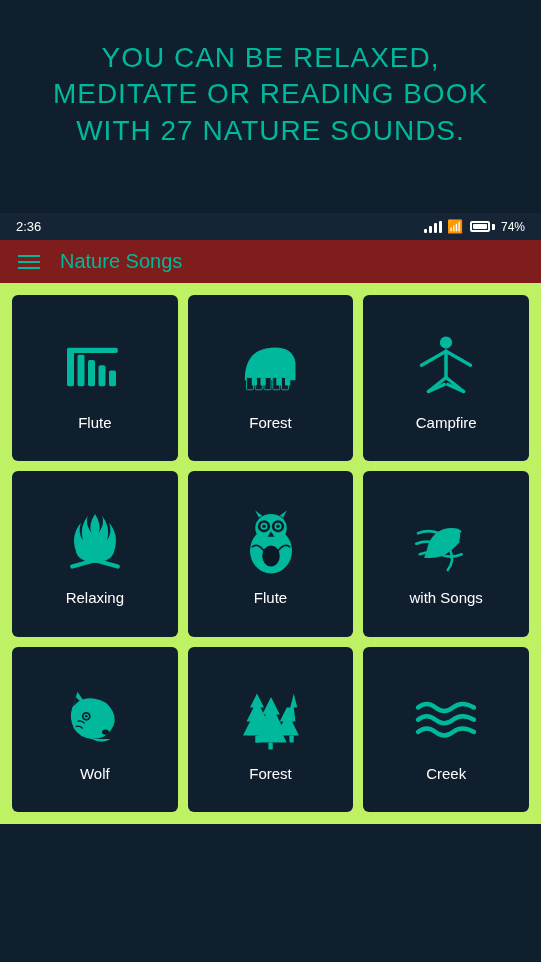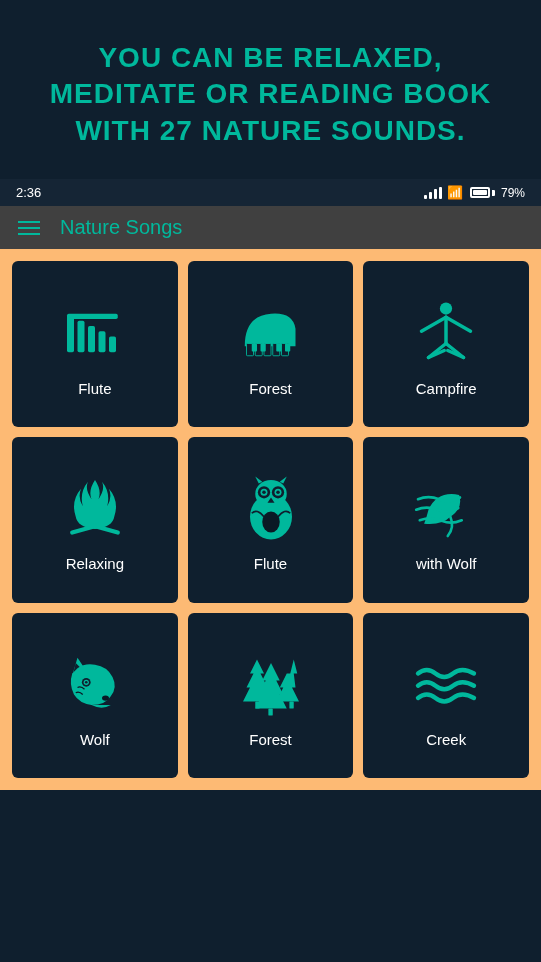--- a/index.html
+++ b/index.html
@@ -16,47 +16,48 @@
     
     .hero {
       background-color: #0f1f2e;
       padding: 40px 30px 30px 30px;
       text-align: center;
     }
 
     .hero-text {
       color: #00b89c;
       font-size: 28px;
-      font-weight: 700;
+      font-weight: 400;
       line-height: 1.3;
       text-transform: uppercase;
       letter-spacing: 1px;
     }
 
     
     .status-bar {
       background-color: #152535;
       display: flex;
       justify-content: space-between;
       align-items: center;
       padding: 6px 16px;
       font-size: 13px;
       color: #ffffff;
+      margin-top: 34px;
     }
 
     .status-right {
       display: flex;
       align-items: center;
       gap: 6px;
       font-size: 12px;
     }
 
     
     .app-bar {
-      background-color: #404040;
+      background-color: #7f1d1d;
       display: flex;
       align-items: center;
       padding: 10px 18px;
       gap: 20px;
     }
 
     .hamburger-icon {
       display: flex;
       flex-direction: column;
       gap: 4px;
@@ -71,21 +72,21 @@
     }
 
     .app-title {
       color: #00b89c;
       font-size: 20px;
       font-weight: 400;
     }
 
     
     .grid-container {
-      background-color: #fdba74;
+      background-color: #bef264;
       padding: 12px;
       display: grid;
       grid-template-columns: repeat(3, 1fr);
       gap: 10px;
       margin: 0;
     }
 
     .grid-item {
       background-color: #0f1f2e;
       border-radius: 6px;
@@ -190,21 +191,21 @@
         <span></span>
         <span></span>
     </div>
     <span class="wifi-icon">📶</span>
     <div class="battery">
       <div class="battery-body">
         <div class="battery-fill"></div>
       </div>
       <div class="battery-tip"></div>
     </div>
-    <span>79%</span>
+    <span>74%</span>
   </div>
 </div>
 
 <div class="app-bar">
   <div class="hamburger-icon">
     <span></span>
     <span></span>
     <span></span>
   </div>
   <span class="app-title">Nature Songs</span>
@@ -317,21 +318,21 @@
 
         <path d="M20 42 Q30 20 55 25 Q60 40 45 50 Q35 60 15 58 Q18 50 20 42Z"></path>
 
         <path d="M8 30 Q20 25 32 30 Q44 35 56 28" fill="none" stroke="#00b89c" stroke-width="3" stroke-linecap="round"></path>
         <path d="M6 42 Q18 37 30 42 Q42 47 54 40" fill="none" stroke="#00b89c" stroke-width="3" stroke-linecap="round"></path>
         <path d="M10 54 Q24 49 36 55 Q46 59 58 54" fill="none" stroke="#00b89c" stroke-width="3" stroke-linecap="round"></path>
 
         <path d="M45 50 Q50 62 42 72" fill="none" stroke="#00b89c" stroke-width="3" stroke-linecap="round"></path>
       </svg>
     </div>
-    <span class="item-label">with Wolf</span>
+    <span class="item-label">with Songs</span>
   </div>
 
   <div class="grid-item">
     <div class="item-icon">
       <svg viewBox="0 0 80 80" xmlns="http://www.w3.org/2000/svg">
 
         <polygon points="20,10 14,30 32,28"></polygon>
         <polygon points="18,16 15,28 28,26" fill="#0f1f2e"></polygon>
 
         <path d="M14 28 Q10 40 16 52 Q22 62 36 64 Q52 64 58 54 Q66 44 60 32 Q54 20 40 18 Q28 16 20 22 L14 28Z"></path>

